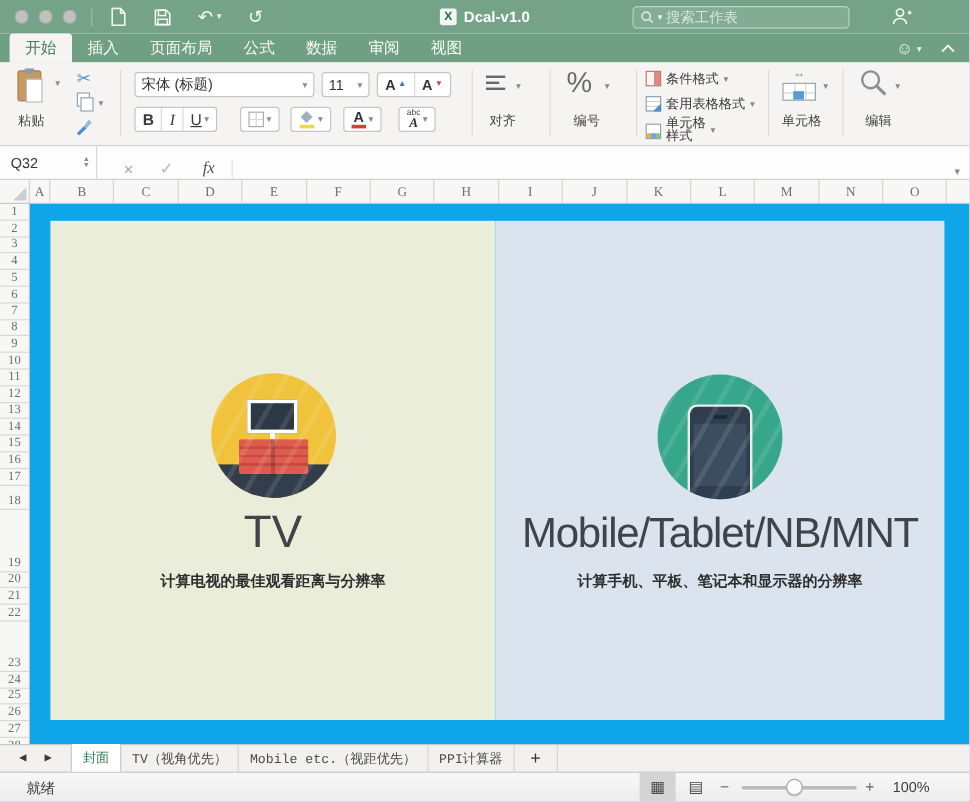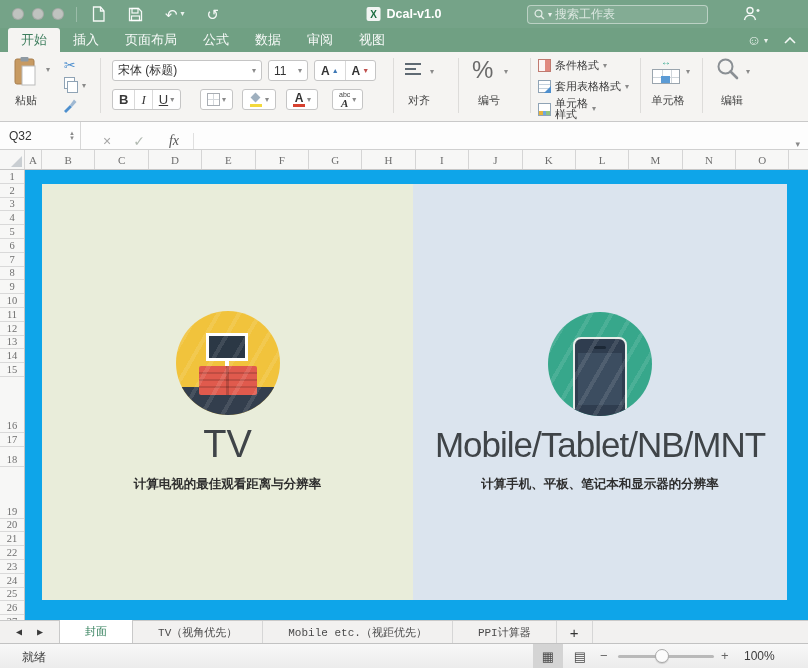--- a/index.html
+++ b/index.html
@@ -110,21 +110,21 @@
   .phone .screen{position:absolute;left:3px;right:3px;top:14px;height:52px;background:#3C4D60}
   .panel-title{position:absolute;left:0;right:0;text-align:center;color:#3F4448;line-height:1}
   .tv-title{top:241px;font-size:38px}
   .mb-title{top:243px;font-size:35px;letter-spacing:-1px}
   .panel-sub{position:absolute;top:292px;left:0;right:0;text-align:center;font-size:12.5px;font-weight:600;color:#2E2E2E}
 
   
   .sheetbar{height:23px;background:#F2F1F0;border-top:1px solid #C9C9C9;display:flex;align-items:stretch;font-size:11px;font-family:"Liberation Mono","DejaVu Sans Mono",monospace;color:#4A4A4A;position:relative}
   .navs{display:flex;align-items:center;gap:15px;padding:0 16px;color:#3A3A3A;font-size:10px}
   .stabs{display:flex;align-items:stretch}
-  .stab{display:flex;align-items:center;justify-content:center;padding:0 25px;border-right:1px solid #D6D6D6;white-space:nowrap}
+  .stab{display:flex;align-items:center;justify-content:center;padding:0 9px;border-right:1px solid #D6D6D6;white-space:nowrap}
   .stab:first-child{border-left:1px solid #D6D6D6}
   .stab.active{background:#FFF;color:#2F7D58;margin-top:-1px;z-index:2;border-left:1px solid #C9C9C9;border-right:1px solid #C9C9C9}
   .addtab{width:36px;display:flex;align-items:center;justify-content:center;font-size:15px;color:#333;border-right:1px solid #D6D6D6;font-family:"Liberation Sans",sans-serif}
 
   
   .statusbar{height:25px;background:linear-gradient(#F8F8F8,#ECECEC);border-top:1px solid #C2C2C2;position:relative;font-size:12px;color:#3C3C3C}
   .status-text{position:absolute;left:22px;top:5px}
   .vbtn{position:absolute;top:0;bottom:0;display:flex;align-items:center;justify-content:center;font-size:13px;color:#4A4A4A}
   .vbtn.active{background:#D4D4D4}
   .zslider-minus{position:absolute;left:600px;top:4px;color:#666;font-size:13px}
@@ -394,28 +394,28 @@
         <div class="rowh" style="height: 13.8px;">6</div>
         <div class="rowh" style="height: 13.8px;">7</div>
         <div class="rowh" style="height: 13.8px;">8</div>
         <div class="rowh" style="height: 13.8px;">9</div>
         <div class="rowh" style="height: 13.8px;">10</div>
         <div class="rowh" style="height: 13.8px;">11</div>
         <div class="rowh" style="height: 13.8px;">12</div>
         <div class="rowh" style="height: 13.8px;">13</div>
         <div class="rowh" style="height: 13.8px;">14</div>
         <div class="rowh" style="height: 13.8px;">15</div>
-        <div class="rowh" style="height: 13.8px; margin-top: 42px;">16</div>
+        <div class="rowh" style="height: 13.8px;">16</div>
         <div class="rowh" style="height: 13.8px;">17</div>
         <div class="rowh" style="height: 20px;">18</div>
         <div class="rowh" style="height: 52px;">19</div>
         <div class="rowh" style="height: 13.8px;">20</div>
         <div class="rowh" style="height: 13.8px;">21</div>
         <div class="rowh" style="height: 13.8px;">22</div>
-        <div class="rowh" style="height: 13.8px;">23</div>
+        <div class="rowh" style="height: 13.8px; margin-top: 28px;">23</div>
         <div class="rowh" style="height: 13.8px;">24</div>
         <div class="rowh" style="height: 13.8px;">25</div>
         <div class="rowh" style="height: 13.8px;">26</div>
         <div class="rowh" style="height: 13.8px;">27</div>
         <div class="rowh" style="height: 13.8px;">28</div>
         <div class="rowh" style="height: 13.8px;">29</div>
       </div>
     <div class="cells">
 
       <div class="panel panel-left">

